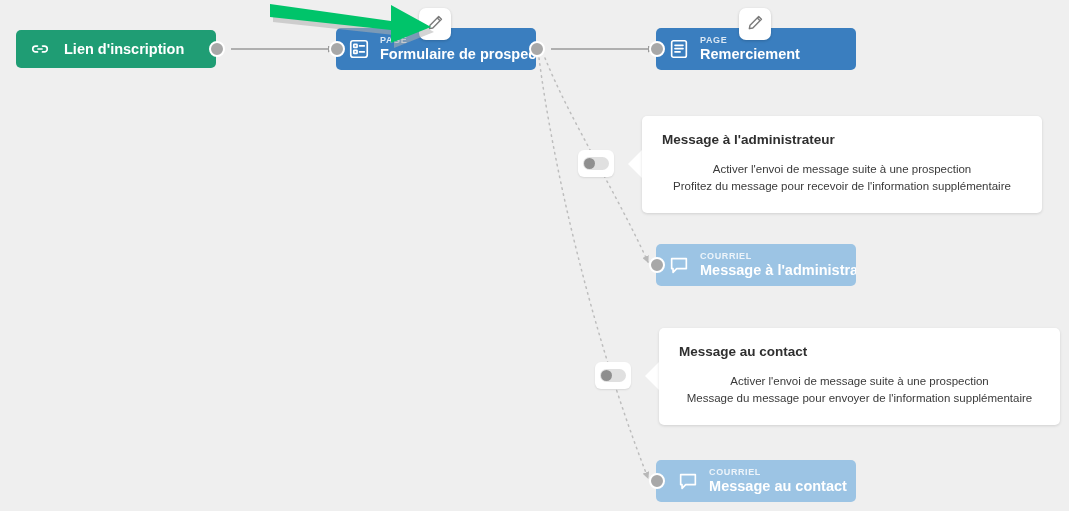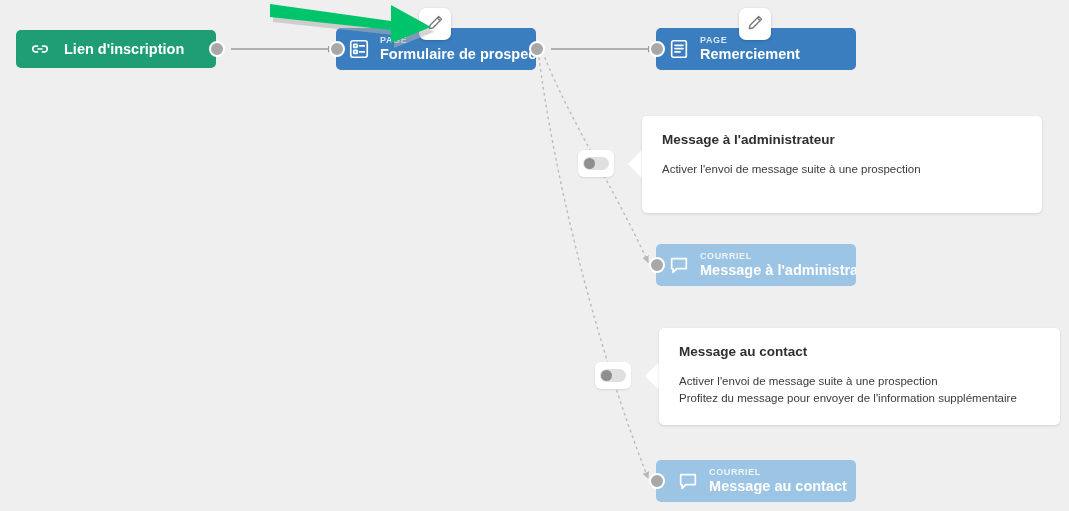--- a/index.html
+++ b/index.html
@@ -186,20 +186,21 @@
     font-size: 13.5px;
     font-weight: bold;
     color: #2f2f2f;
     margin: 0 0 13px 0;
     line-height: 16px;
   }
   .card-line {
     font-size: 11.5px;
     color: #3a3a3a;
     line-height: 17px;
+    text-align: center;
   }
 
   
   .card-caret {
     position: absolute;
     width: 0;
     height: 0;
     border-top: 14px solid transparent;
     border-bottom: 14px solid transparent;
     border-right: 14px solid #ffffff;
@@ -331,20 +332,21 @@
         <path d="M16.5 3.6l3.9 3.9L8.2 19.7l-4.9 1 1-4.9z"></path>
         <path d="M14.6 5.6l3.9 3.9"></path>
       </svg>
     </span>
   </div>
 
   <div class="card-caret" id="caret-admin"></div>
   <div class="info-card" id="card-admin">
     <div class="card-title">Message à l'administrateur</div>
     <div class="card-line">Activer l'envoi de message suite à une prospection</div>
+    <div class="card-line">Profitez du message pour recevoir de l'information supplémentaire</div>
   </div>
   <div class="toggle-wrap" id="toggle-admin">
     <span class="toggle-track">
       <span class="toggle-knob"></span>
     </span>
   </div>
 
   <div class="node node-blue-light" id="node-email-admin">
     <span class="node-icon">
       <svg width="22" height="22" viewBox="0 0 24 24" fill="none" stroke="#ffffff" stroke-width="1.8" stroke-linejoin="round">
@@ -355,21 +357,21 @@
       <span class="node-kicker">COURRIEL</span>
       <span class="node-title">Message à l'administrateur</span>
     </span>
   </div>
   <div class="port" style="left:649px; top:257px;"></div>
 
   <div class="card-caret" id="caret-contact"></div>
   <div class="info-card" id="card-contact">
     <div class="card-title">Message au contact</div>
     <div class="card-line">Activer l'envoi de message suite à une prospection</div>
-    <div class="card-line">Profitez du message pour envoyer de l'information supplémentaire</div>
+    <div class="card-line">Message du message pour envoyer de l'information supplémentaire</div>
   </div>
   <div class="toggle-wrap" id="toggle-contact">
     <span class="toggle-track">
       <span class="toggle-knob"></span>
     </span>
   </div>
 
   <div class="node node-blue-light" id="node-email-contact">
     <span class="node-icon">
       <svg width="22" height="22" viewBox="0 0 24 24" fill="none" stroke="#ffffff" stroke-width="1.8" stroke-linejoin="round">

